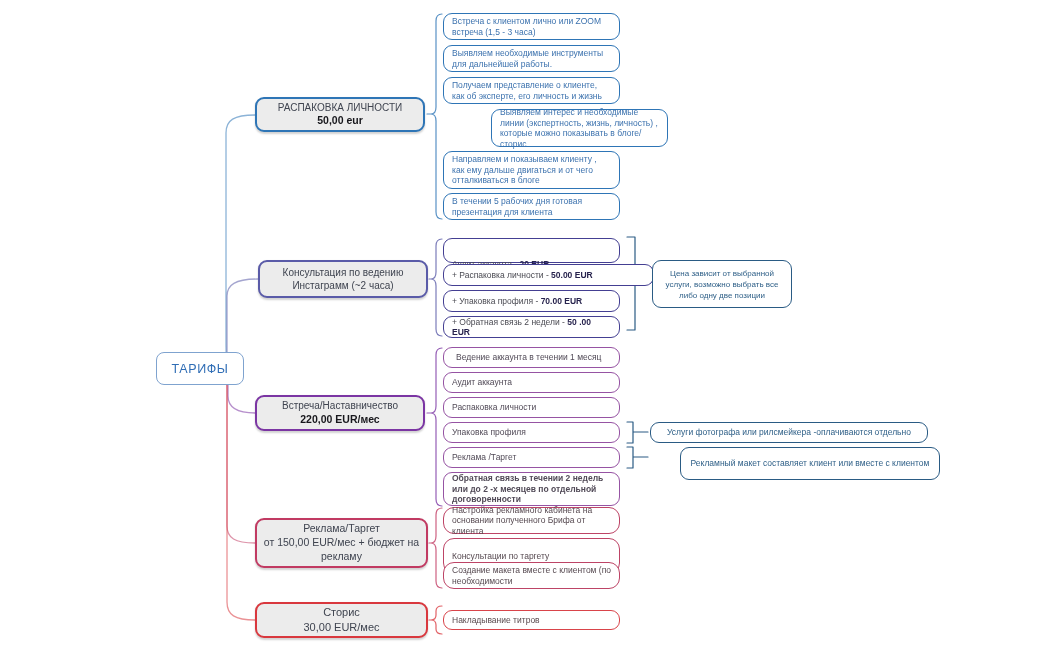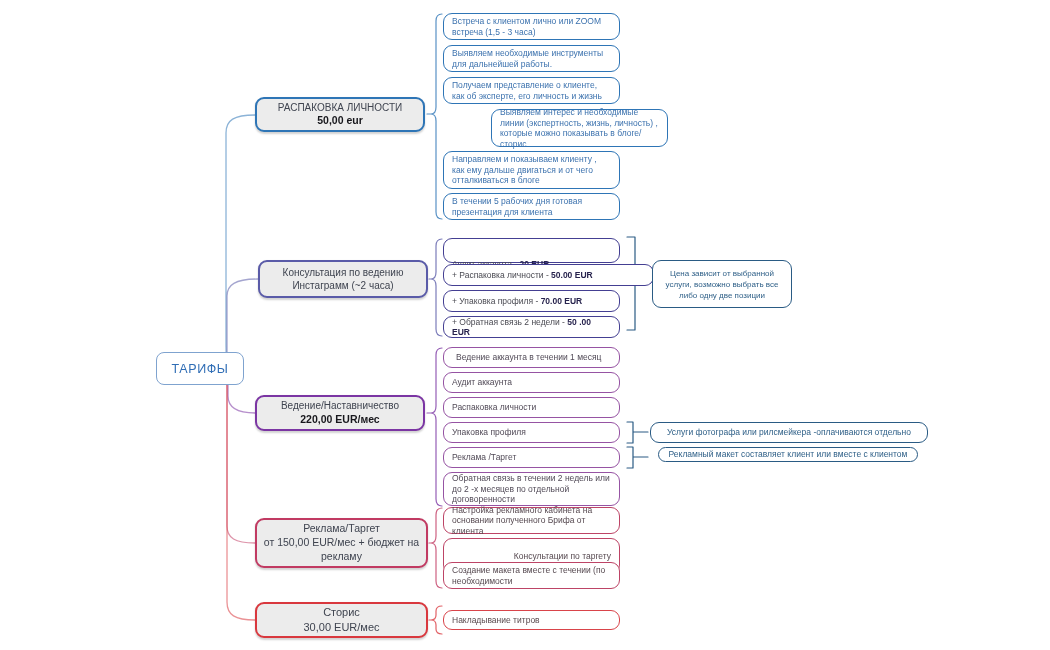--- a/index.html
+++ b/index.html
@@ -17,21 +17,21 @@
   .branch{background:#ececec;border-style:solid;border-width:2px;box-shadow:0 1.5px 2px rgba(0,0,0,.18);
           font-size:10px;line-height:1.32;color:#3f4450;padding:2px 6px;}
   .branch .price{font-weight:bold;color:#17171c;font-size:10.5px;}
   .child{position:absolute;box-sizing:border-box;display:flex;align-items:center;background:#fff;
          border-style:solid;border-width:1.4px;border-radius:9px;padding:3px 8px;
          font-size:8.5px;line-height:10.5px;text-align:left;}
   .c-b1{border-color:#2e75b6;color:#3c72ae;}
   .c-b2{border-color:#443f92;color:#4a4a52;}
   .c-b2 b{color:#27234d;}
   .c-b3{border-color:#9653a3;color:#514a57;}
-  .c-b4{border-color:#bd4466;color:#564950;}
+  .c-b4{border-color:#bd4466;color:#564950;border-radius:11px;}
   .c-b5{border-color:#d9444a;color:#5a4a4e;}
   .note{border-color:#2a5b84;color:#2e5f87;justify-content:center;text-align:center;}
   .overflowbox{align-items:flex-start;padding-top:20px;overflow:visible;}
   .overflowbox .inner{display:inline-block;max-width:100px;line-height:11px;}
 </style>
 </head>
 <body>
 
 <div id="canvas">
 
@@ -94,60 +94,60 @@
     <span><span>+ Упаковка профиля - </span><b>70.00 EUR</b></span>
     </div>
   <div class="child c-b2" style="left:443px;top:316px;width:177px;height:22px;">
     <span><span>+ Обратная связь 2 недели - </span><b>50 .00 EUR</b></span>
     </div>
   <div class="child note" style="left:652px;top:260px;width:140px;height:48px;font-size:8px;line-height:11px;">
     <span>Цена зависит от выбранной услуги, возможно выбрать все либо одну две позиции</span>
     </div>
 
   <div class="node branch" style="left:255px;top:395px;width:170px;height:36px;border-color:#7b35a3;">
-    <span>Ведение/Наставничество</span>
+    <span>Встреча/Наставничество</span>
     <span class="price">220,00 EUR/мес</span>
   </div>
   <div class="child c-b3" style="left:443px;top:347px;width:177px;height:21px;padding-left:12px;">
     <span>Ведение аккаунта в течении 1 месяц</span>
     </div>
   <div class="child c-b3" style="left:443px;top:372px;width:177px;height:21px;">
     <span>Аудит аккаунта</span>
     </div>
   <div class="child c-b3" style="left:443px;top:397px;width:177px;height:21px;">
     <span>Распаковка личности</span>
     </div>
   <div class="child c-b3" style="left:443px;top:422px;width:177px;height:21px;">
     <span>Упаковка профиля</span>
     </div>
   <div class="child c-b3" style="left:443px;top:447px;width:177px;height:21px;">
     <span>Реклама /Таргет</span>
     </div>
-  <div class="child c-b3" style="left:443px;top:472px;width:177px;height:34px;">
+  <div class="child c-b3" style="left:443px;top:472px;width:177px;height:34px;font-weight:bold;">
     <span>Обратная связь в течении 2 недель или до 2 -х месяцев по отдельной договоренности</span>
     </div>
   <div class="child note" style="left:650px;top:422px;width:278px;height:21px;">
     <span>Услуги фотографа или рилсмейкера -оплачиваются отдельно</span>
     </div>
-  <div class="child note" style="left:658px;top:447px;width:260px;height:15px;">
+  <div class="child note" style="left:680px;top:447px;width:260px;height:33px;">
     <span>Рекламный макет составляет клиент или вместе с клиентом</span>
     </div>
 
   <div class="node branch" style="left:255px;top:518px;width:173px;height:50px;border-color:#c13a62;font-size:10.5px;">
     <span>Реклама/Таргет</span>
     <span>от 150,00 EUR/мес + бюджет на рекламу</span>
   </div>
   <div class="child c-b4" style="left:443px;top:507px;width:177px;height:27px;">
     <span>Настройка рекламного кабинета на основании полученного Брифа от клиента</span>
     </div>
-  <div class="child c-b4" style="left:443px;top:538px;width:177px;height:36px;justify-content:flex-end;">
+  <div class="child c-b4" style="left:443px;top:538px;width:177px;height:36px;">
     <span>Консультации по таргету</span>
     </div>
   <div class="child c-b4" style="left:443px;top:562px;width:177px;height:27px;">
-    <span>Создание макета вместе с течении (по необходимости</span>
+    <span>Создание макета вместе с клиентом (по необходимости</span>
     </div>
 
   <div class="node branch" style="left:255px;top:602px;width:173px;height:36px;border-color:#d9383e;font-size:11px;">
     <span>Сторис</span>
     <span>30,00 EUR/мес</span>
   </div>
   <div class="child c-b5" style="left:443px;top:610px;width:177px;height:20px;">
     <span>Накладывание титров</span>
     </div>
 

